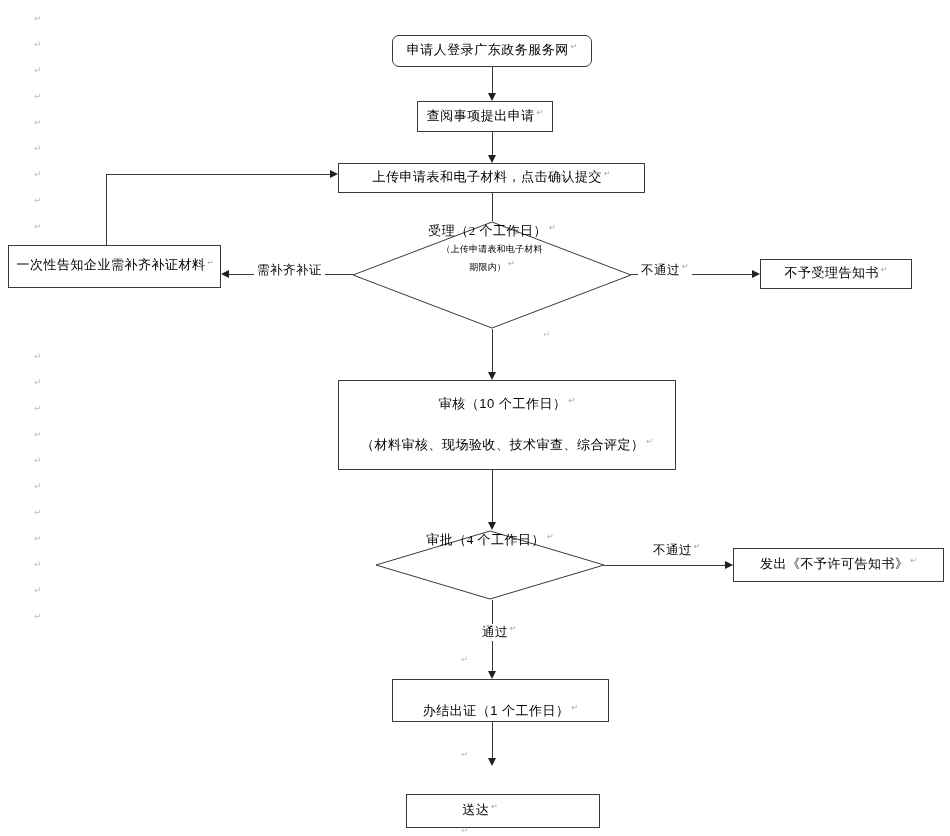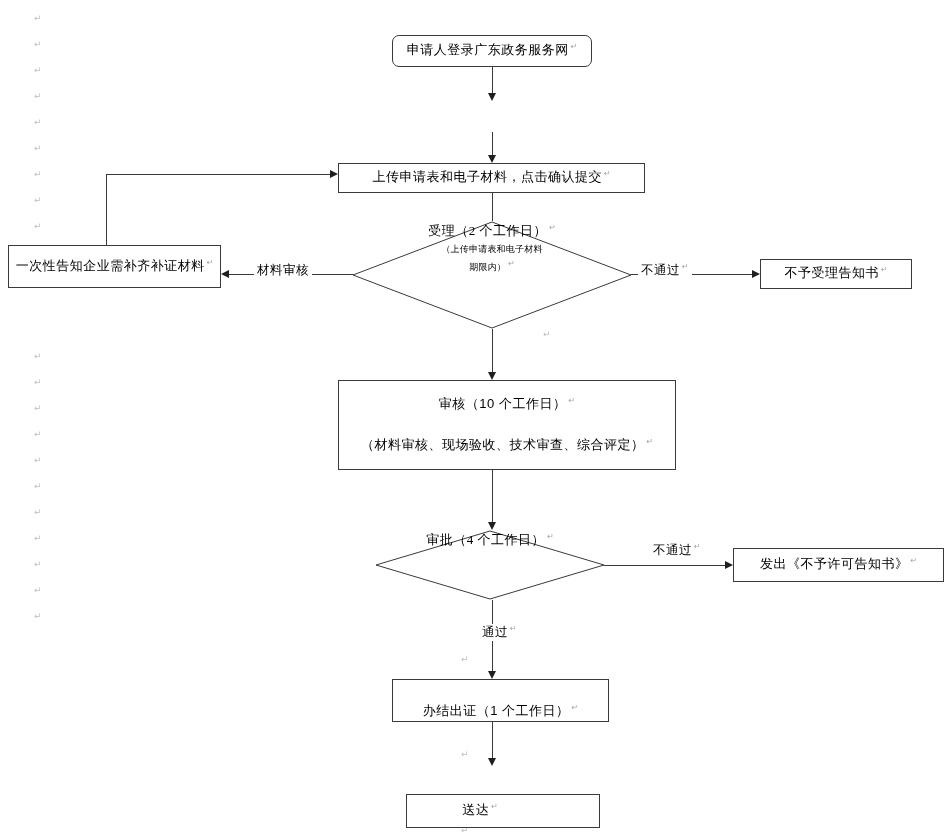--- a/index.html
+++ b/index.html
@@ -136,37 +136,40 @@
       <span class="pilcrow" style="left: 461px; top: 655px;">↵</span>
       <span class="pilcrow" style="left: 405px; top: 712px;">↵</span>
       <span class="pilcrow" style="left: 461px; top: 750px;">↵</span>
       <span class="pilcrow" style="left: 461px; top: 826px;">↵</span>
     </div>
 
   <div class="node rounded" style="left:392px;top:35px;width:200px;height:32px;align-items:center;">
     <span class="ln">申请人登录广东政务服务网<span class="pm">↵</span></span>
   </div>
 
+  <div class="node" style="left:417px;top:101px;width:136px;height:31px;">
+    <span class="ln">查阅事项提出申请<span class="pm">↵</span></span>
+  </div>
 
   <div class="node" style="left:338px;top:163px;width:307px;height:30px;">
     <span class="ln">上传申请表和电子材料，点击确认提交<span class="pm">↵</span></span>
   </div>
 
   <div class="diamond" style="left:352px;top:221px;width:280px;height:108px;">
     <svg width="280" height="108" viewBox="0 0 280 108">
       <polygon points="140,1 279,54 140,107 1,54" fill="#ffffff" stroke="#3a3a3a" stroke-width="1"></polygon>
     </svg>
     <div class="dtext">
       <span class="ln">受理（2 个工作日）<span class="pm">↵</span></span>
       <span class="small">（上传申请表和电子材料</span>
       <span class="small">期限内）<span class="pm">↵</span></span>
     </div>
   </div>
 
-  <div class="node" style="left:8px;top:245px;width:213px;height:43px;">
+  <div class="node" style="left:8px;top:245px;width:213px;height:43px;font-family:Liberation Mono, monospace;">
     <span class="ln">一次性告知企业需补齐补证材料<span class="pm">↵</span></span>
   </div>
 
   <div class="node" style="left:760px;top:259px;width:152px;height:30px;">
     <span class="ln">不予受理告知书<span class="pm">↵</span></span>
   </div>
 
   <div class="node" style="left:330px;top:380px;width:338px;height:90px;margin-left:8px;">
     <span class="ln" style="margin-bottom:22px;">审核（10 个工作日）<span class="pm">↵</span></span>
     <span class="ln sub">（材料审核、现场验收、技术审查、综合评定）<span class="pm">↵</span></span>
@@ -199,21 +202,21 @@
   <div class="vline" style="left:492px;top:132px;height:23px;"></div>
   <div class="arrow-down" style="left:487.5px;top:155px;"></div>
 
   <div class="vline" style="left:492px;top:193px;height:28px;"></div>
 
   <div class="vline" style="left:492px;top:329px;height:43px;"></div>
   <div class="arrow-down" style="left:487.5px;top:372px;"></div>
 
   <div class="hline" style="left:229px;top:274px;width:124px;"></div>
   <div class="arrow-left" style="left:221px;top:269.5px;"></div>
-  <div class="edge-label" style="left:254px;top:262px;">材料审核</div>
+  <div class="edge-label" style="left:254px;top:262px;">需补齐补证</div>
 
   <div class="vline" style="left:106px;top:174px;height:71px;"></div>
   <div class="hline" style="left:106px;top:174px;width:224px;"></div>
   <div class="arrow-right" style="left:330px;top:169.5px;"></div>
 
   <div class="hline" style="left:631px;top:274px;width:121px;"></div>
   <div class="arrow-right" style="left:752px;top:269.5px;"></div>
   <div class="edge-label" style="left:638px;top:262px;">不通过<span class="pm">↵</span></div>
 
   <div class="vline" style="left:492px;top:470px;height:52px;"></div>

